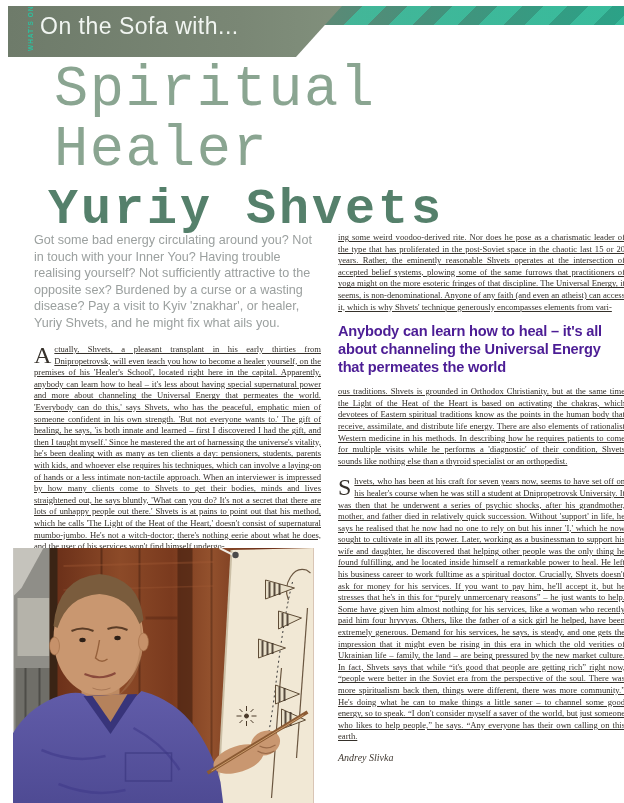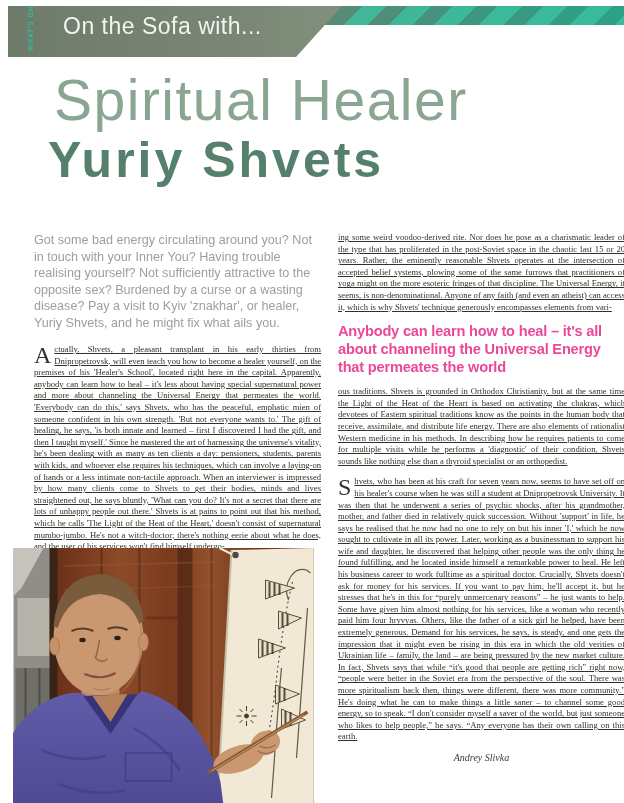--- a/index.html
+++ b/index.html
@@ -10,43 +10,43 @@
   .band-strip{position:absolute;left:8px;top:6px;right:0;height:19px;
       background:linear-gradient(90deg,#75816e 0%,#6e8372 38%,#45917b 68%,#2ba287 100%);}
   .band-stripes{position:absolute;right:0;top:0;width:46%;height:100%;
       background:repeating-linear-gradient(135deg,rgba(61,196,163,0) 0 15px,rgba(61,196,163,.75) 15px 32px);}
   .band-tab{position:absolute;left:8px;top:6px;width:334px;height:51px;
       background:linear-gradient(90deg,#6e7b6a 0%,#7a8775 70%,#81907c 100%);
       clip-path:polygon(0 0,100% 0,calc(100% - 46px) 100%,0 100%);}
   .section-label{position:absolute;left:27px;top:9px;height:42px;
       writing-mode:vertical-rl;transform:rotate(180deg);
       font-size:6.5px;font-weight:bold;letter-spacing:1px;color:#2fbf9e;white-space:nowrap;}
-  .kicker{position:absolute;left:63px;top:13px;font-size:23px;font-weight:300;
+  .kicker{position:absolute;left:40px;top:13px;font-size:23px;font-weight:300;
       color:#f1f5f1;letter-spacing:.5px;}
 
   
-  .title-block{position:absolute;left:0;top:70px;width:564px;}
+  .title-block{position:absolute;left:0;top:60px;width:564px;font-family:Liberation Mono, monospace;}
   .t1{margin:0 0 0 54px;font-size:57px;line-height:60px;font-weight:300;
       color:#8aa591;letter-spacing:1.5px;}
   .t2{margin:-4px 0 0 48px;font-size:50px;line-height:68px;font-weight:bold;
       color:#55806b;letter-spacing:3px;}
 
   
   .cols{position:absolute;left:34px;top:232px;width:591px;display:flex;gap:17px;}
   .col{width:287px;}
   .intro{margin:0 0 13px 0;font-size:12.6px;line-height:16.5px;color:#9ba09f;}
   .bodytext{font-family:"Liberation Serif",serif;font-size:8.6px;line-height:11.6px;
       color:#35302a;text-align:justify;}
   .bodytext p{margin:0 0 9px 0;text-decoration:underline;}
   .dropcap{float:left;font-size:24px;line-height:20px;padding:1px 3px 0 0;
       font-family:"Liberation Serif",serif;color:#35302a;}
   .pullquote{margin:4px 0 10px 0;font-family:"Liberation Sans",sans-serif;
-      font-weight:bold;font-size:14.6px;line-height:18px;color:#ec4899;letter-spacing:-.2px;
+      font-weight:bold;font-size:14.6px;line-height:18px;color:#4c1d95;letter-spacing:-.2px;
       text-align:left;}
-  .byline{margin-top:4px;text-align:center;font-family:"Liberation Serif",serif;
+  .byline{margin-top:4px;text-align:left;font-family:"Liberation Serif",serif;
       font-style:italic;font-size:10px;color:#403931;}
 
   
   .photo{position:absolute;left:13px;top:548px;width:301px;height:255px;z-index:5;}
   .photo svg{display:block;}
 </style>
 </head>
 <body>
 
 <div class="page">

